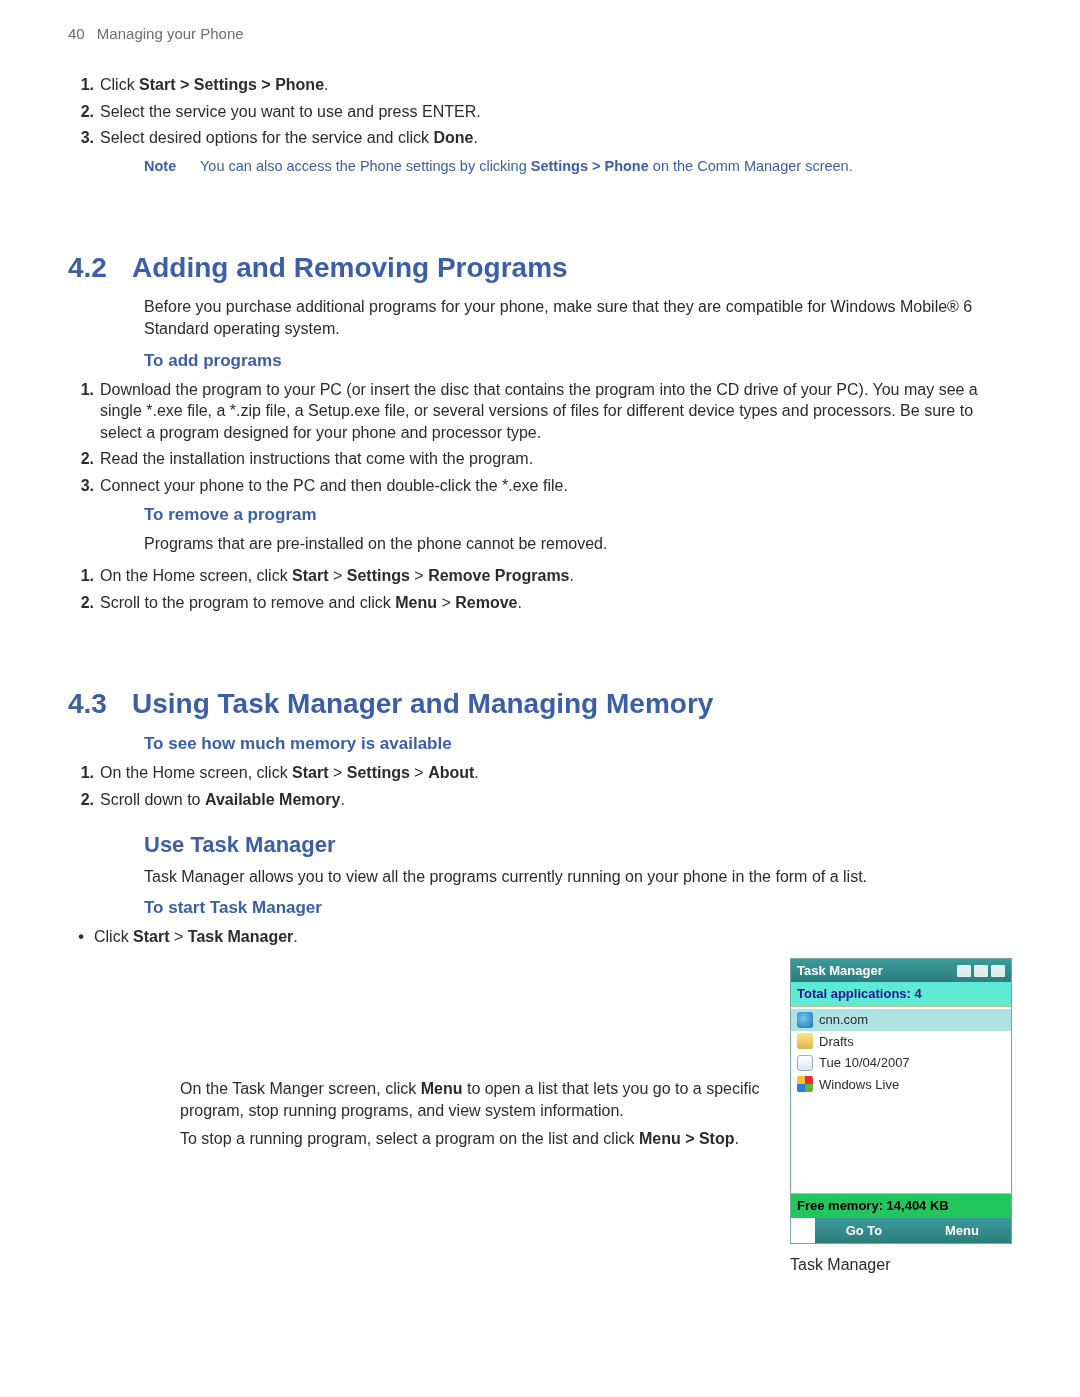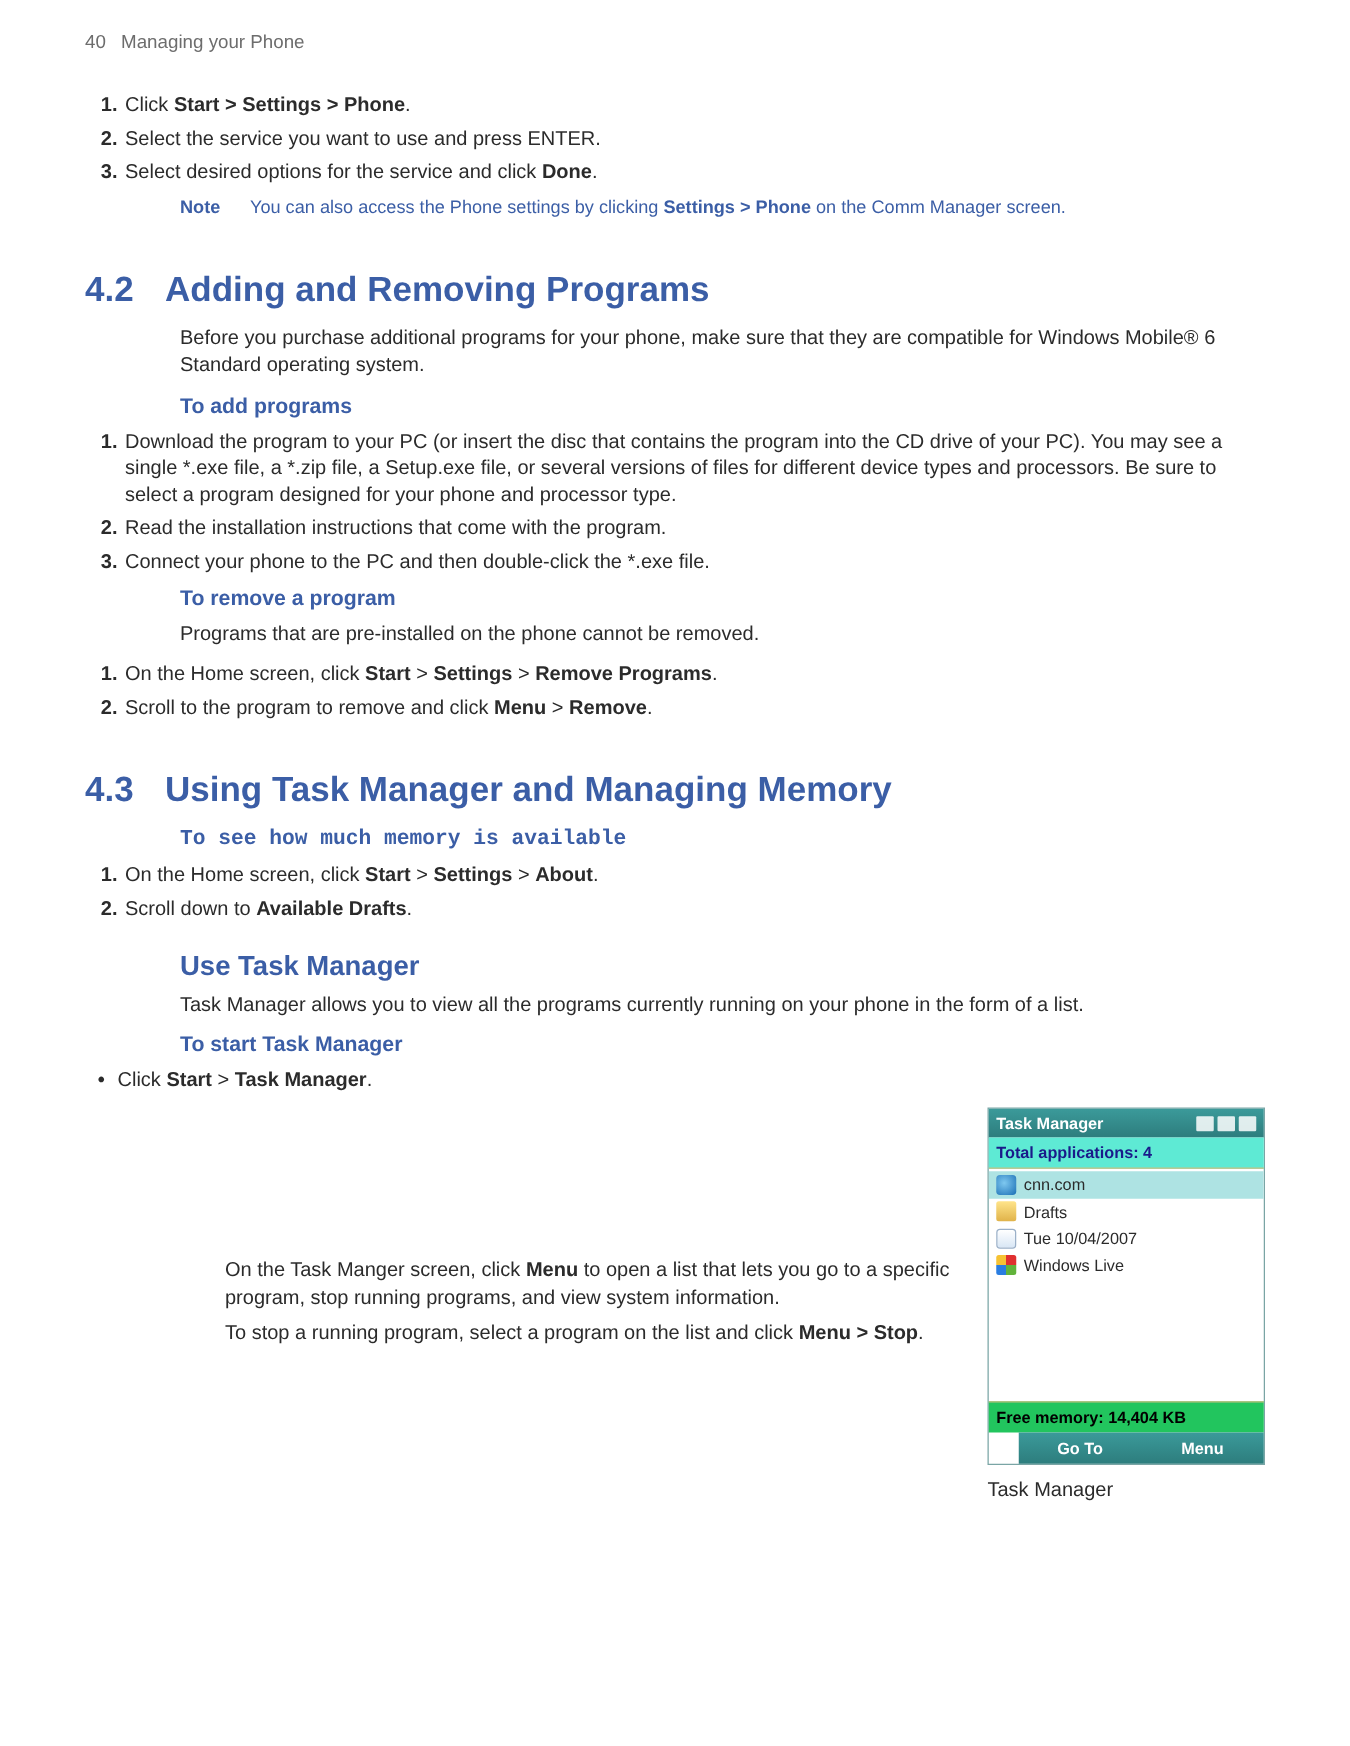--- a/index.html
+++ b/index.html
@@ -26,21 +26,21 @@
   .running-head .pnum { margin-right: 8px; }
   .indent1 { margin-left: 76px; }
   .indent2 { margin-left: 112px; }
   .blue-sub {
     color: #3b5ea6;
     font-weight: 600;
     font-size: 17px;
     margin-top: 6px;
     margin-bottom: 6px;
   }
-  .blue-sub.tight { margin-top: 4px; font-family: Liberation Mono, monospace; }
+  .blue-sub.tight { margin-top: 4px; }
   ol.numsteps {
     margin: 6px 0 8px 0;
     padding-left: 0;
     list-style: none;
   }
   ol.numsteps > li {
     display: flex;
     margin-bottom: 5px;
   }
   ol.numsteps > li .n {
@@ -68,20 +68,21 @@
     align-items: baseline;
     margin-top: 36px;
     margin-bottom: 10px;
   }
   .h2row .secnum {
     color: #3b5ea6;
     font-weight: 700;
     font-size: 28px;
     width: 64px;
     flex: 0 0 64px;
+    margin-top: 36px;
   }
   .h2row .sectitle {
     color: #3b5ea6;
     font-weight: 700;
     font-size: 28px;
   }
   .bodypara {
     margin: 6px 0 10px 76px;
     font-size: 16px;
   }
@@ -273,21 +274,21 @@
   <ol class="numsteps indent2">
     <li>
       <span class="n">1.</span>
       <span class="t">
         <span>On the Home screen, click </span><span class="bold">Start</span><span> &gt; </span><span class="bold">Settings</span><span> &gt; </span><span class="bold">About</span><span>.</span>
       </span>
     </li>
     <li>
       <span class="n">2.</span>
       <span class="t">
-        <span>Scroll down to </span><span class="bold">Available Drafts</span><span>.</span>
+        <span>Scroll down to </span><span class="bold">Available Memory</span><span>.</span>
       </span>
     </li>
   </ol>
 
   <div class="h3">Use Task Manager</div>
   <div class="bodypara">Task Manager allows you to view all the programs currently running on your phone in the form of a list.</div>
 
   <div class="blue-sub indent1">To start Task Manager</div>
   <ul class="bul indent2">
     <li>

